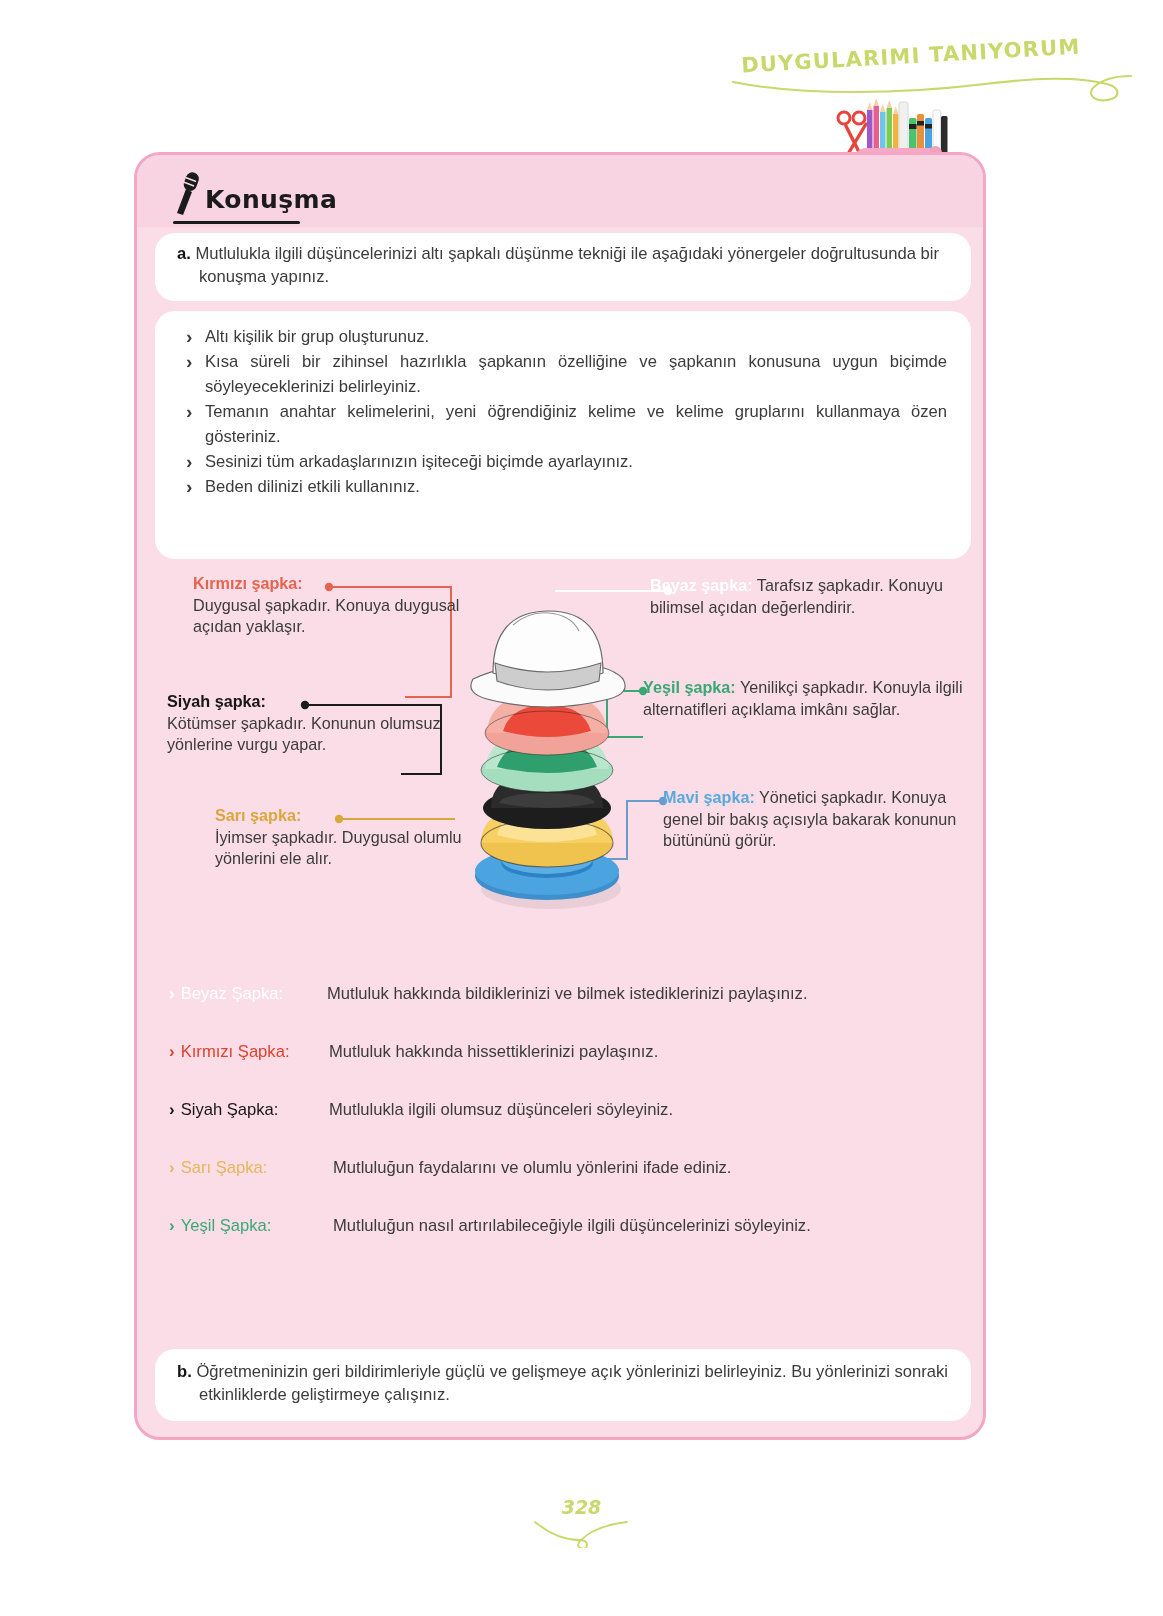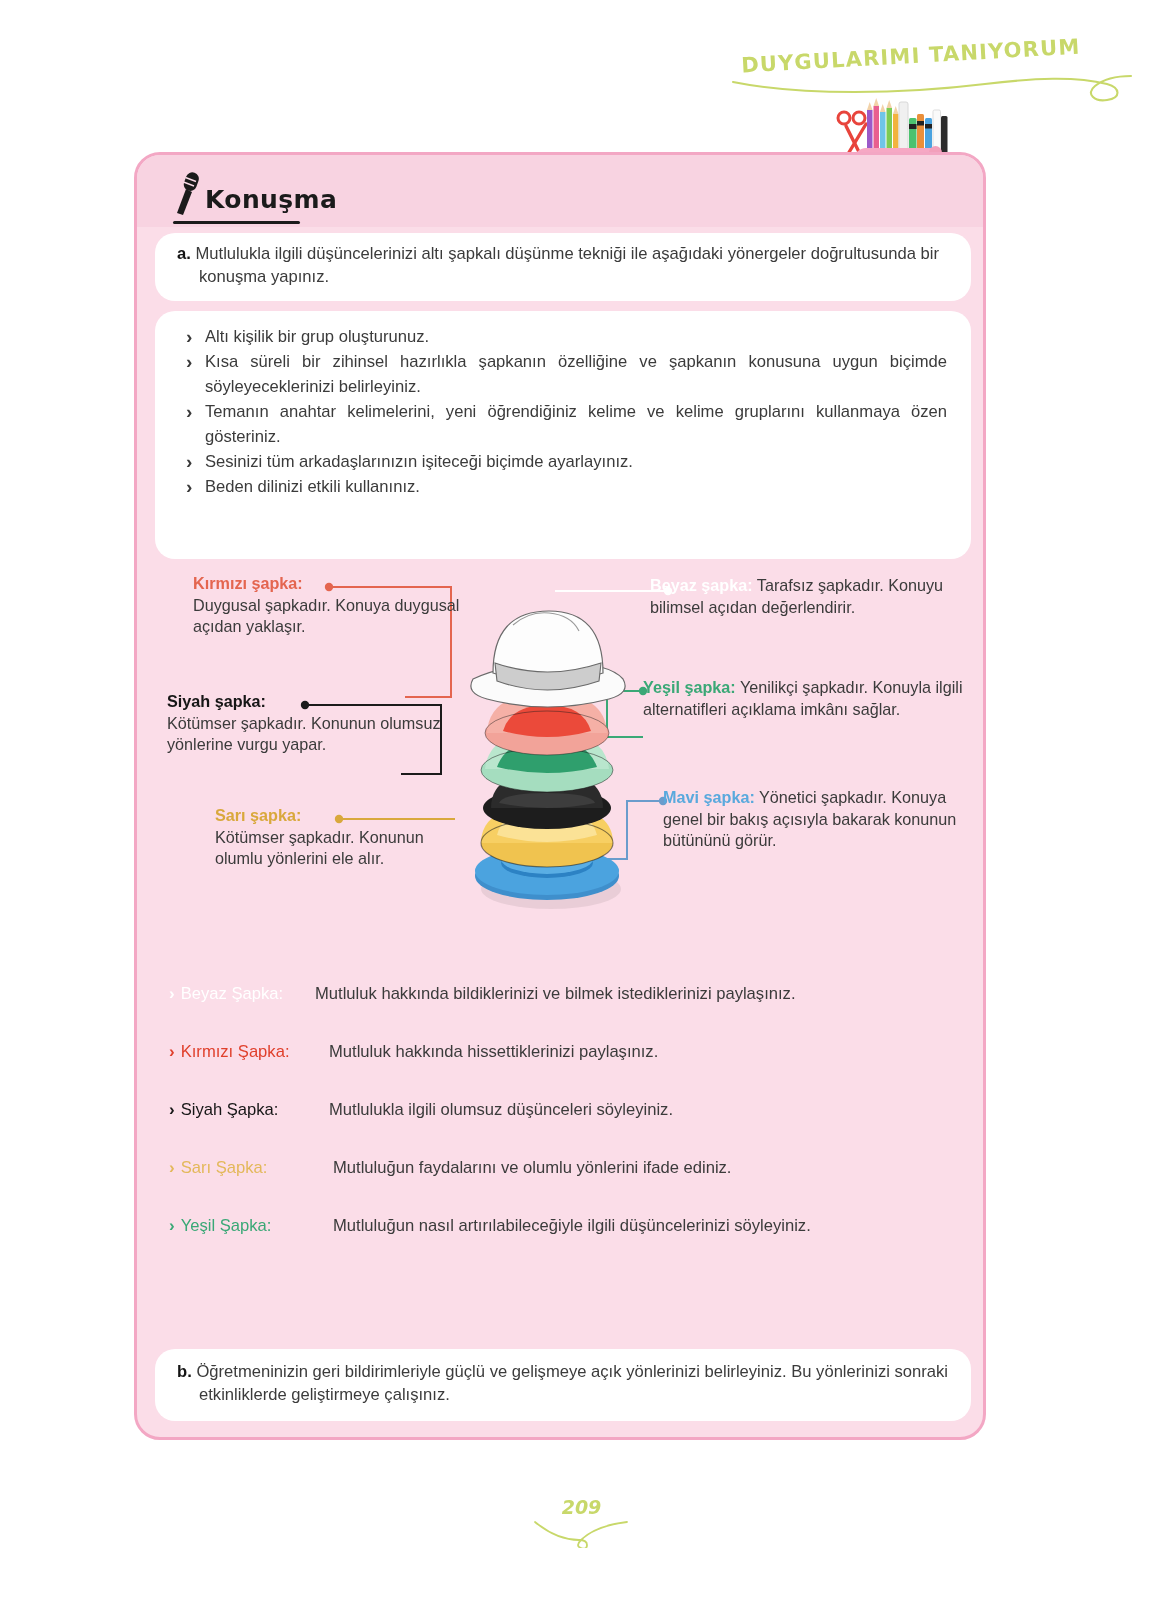--- a/index.html
+++ b/index.html
@@ -298,21 +298,21 @@
         <div>Duygusal şapkadır. Konuya duygusal açıdan yaklaşır.</div>
       </div>
 
       <div class="lbl lbl-black">
         <span class="hl"><span class="hd c-black">Siyah şapka:</span></span>
         <div>Kötümser şapkadır. Konunun olumsuz yönlerine vurgu yapar.</div>
       </div>
 
       <div class="lbl lbl-yellow">
         <span class="hl"><span class="hd c-yellow">Sarı şapka:</span></span>
-        <div>Kötümser şapkadır. Konunun olumlu yönlerini ele alır.</div>
+        <div>İyimser şapkadır. Duygusal olumlu yönlerini ele alır.</div>
       </div>
 
       <div class="lbl lbl-white">
         <span class="hl dark"><span class="hd c-white">Beyaz şapka:</span></span>
         <span>Tarafsız şapkadır. Konuyu bilimsel açıdan değerlendirir.</span>
       </div>
 
       <div class="lbl lbl-green">
         <span class="hl"><span class="hd c-green">Yeşil şapka:</span></span>
         <span>Yenilikçi  şapkadır. Konuyla ilgili alternatifleri açıklama imkânı sağlar.</span>
@@ -324,21 +324,21 @@
       </div>
     </div>
 
     <div class="tasks">
 
       <div class="task-row">
         <svg class="brush" width="180" height="42" viewBox="0 0 180 42">
           <path d="M8 12 q30 -9 80 -7 q54 2 84 5 q12 2 4 11 q-6 7 -28 9 q-60 6 -118 1 q-26 -2 -28 -9 q-2 -7 6 -10 z" fill="#1b1b1b"></path>
         </svg>
         <div class="task-tag"><span class="chev" style="color:#fff">›</span><span style="color:#fff">Beyaz Şapka:</span></div>
-        <div class="task-text" style="left:160px">Mutluluk hakkında bildiklerinizi ve bilmek istediklerinizi paylaşınız.</div>
+        <div class="task-text" style="left:172px">Mutluluk hakkında bildiklerinizi ve bilmek istediklerinizi paylaşınız.</div>
       </div>
 
       <div class="task-row">
         <svg class="brush" width="178" height="42" viewBox="0 0 178 42">
           <path d="M6 12 q32 -9 82 -7 q52 2 82 5 q12 2 4 11 q-6 7 -28 9 q-58 6 -116 1 q-26 -2 -28 -9 q-2 -7 4 -10 z" fill="#ffffff"></path>
         </svg>
         <div class="task-tag"><span class="chev" style="color:#e0402c">›</span><span style="color:#e0402c">Kırmızı Şapka:</span></div>
         <div class="task-text" style="left:174px">Mutluluk hakkında hissettiklerinizi paylaşınız.</div>
       </div>
 
@@ -366,17 +366,17 @@
         <div class="task-text" style="left:178px">Mutluluğun nasıl artırılabileceğiyle ilgili düşüncelerinizi söyleyiniz.</div>
       </div>
 
     </div>
 
     <div class="wbox q-b">
       <div class="para para-hang"><b>b.</b> <span>Öğretmeninizin geri bildirimleriyle  güçlü ve gelişmeye açık yönlerinizi belirleyiniz. Bu yönlerinizi sonraki etkinliklerde geliştirmeye çalışınız.</span></div>
     </div>
   </div>
 
-  <div class="pagenum">209</div>
+  <div class="pagenum">328</div>
   <svg class="page-swoosh" width="100" height="30" viewBox="0 0 100 30">
     <path d="M4 4 q22 18 44 18 q8 0 8 5 q0 5 -6 3 q-6 -2 0 -8 q14 -14 46 -18" fill="none" stroke="#c8d86a" stroke-width="1.8" stroke-linecap="round"></path>
   </svg>
 </div>
 
 </body></html>

